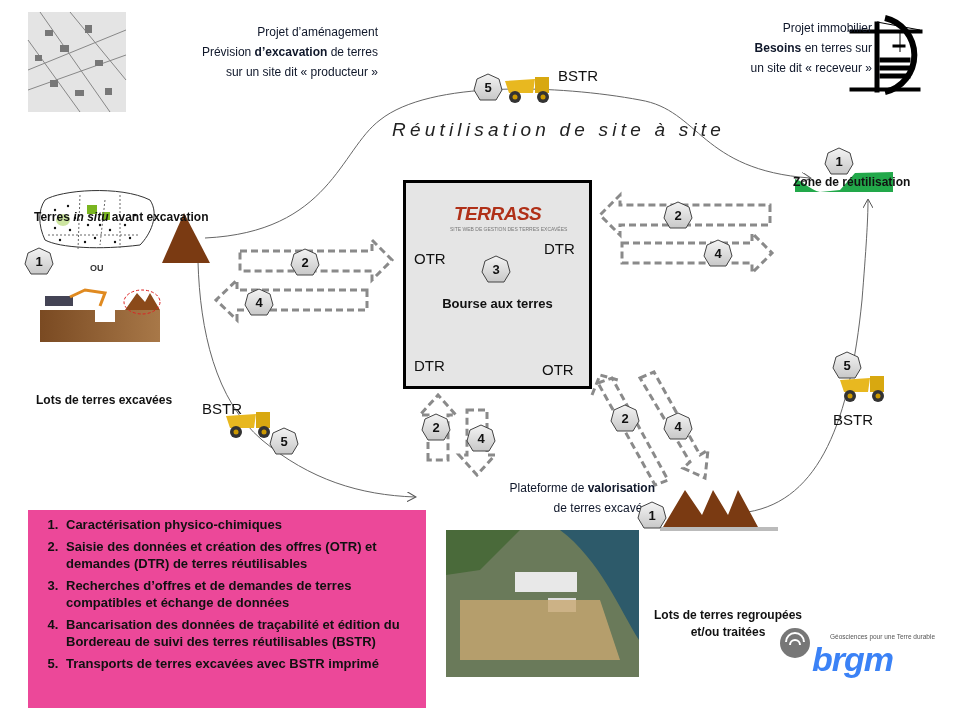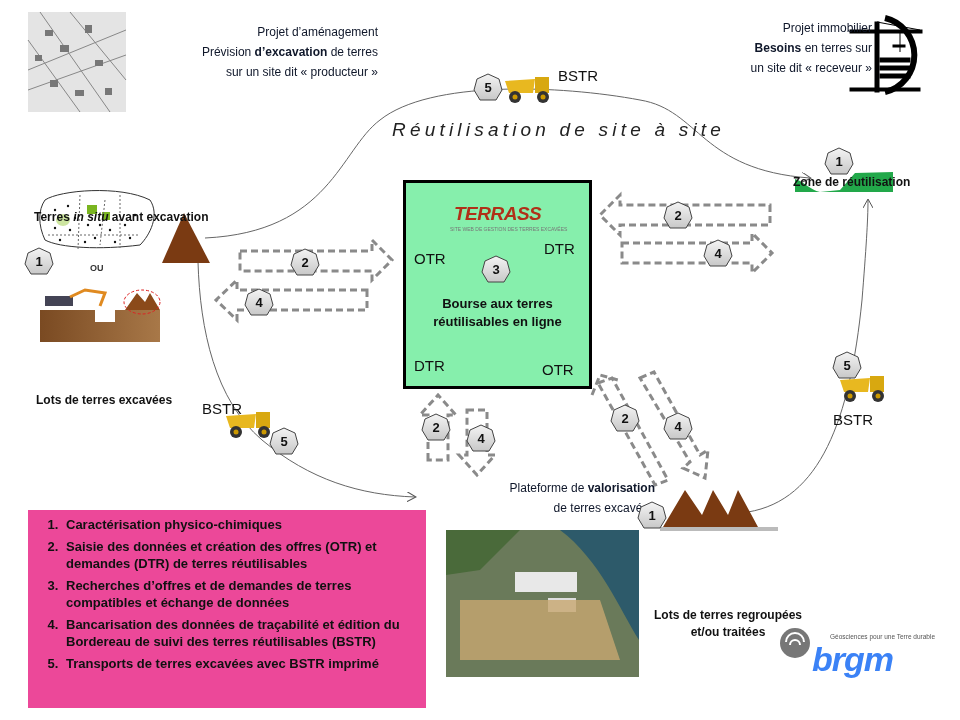--- a/index.html
+++ b/index.html
@@ -8,21 +8,21 @@
   .title{font-size:12px;line-height:20px;text-align:right;color:#0f172a;}
   .title b{font-weight:bold;}
   .lbl-b{font-weight:bold;font-size:12px;color:#111;margin-top:47px;}
   .hept{position:absolute;width:30px;height:30px;}
   .hept span{position:absolute;left:0;top:0;width:30px;height:30px;line-height:30px;text-align:center;font-weight:bold;font-size:13px;color:#111;}
   .truck{position:absolute;width:52px;height:32px;}
   .bstr{font-size:15px;color:#111;}
   .legend{position:absolute;left:28px;top:510px;width:398px;height:198px;background:#ec4899;}
   .legend ol{margin:0;padding:6px 0 0 34px;font-weight:bold;font-size:13px;line-height:17px;color:#111;}
   .legend li{margin-bottom:5px;padding-left:4px;}
-  .center-box{position:absolute;left:403px;top:180px;width:183px;height:203px;border:3px solid #000;background:#86efac;}
+  .center-box{position:absolute;left:403px;top:180px;width:183px;height:203px;border:3px solid #000;background:#e5e5e5;}
   .otr{position:absolute;font-size:15px;color:#111;}
 </style>
 </head>
 <body>
 
 <svg class="abs" style="left:0;top:0" width="960" height="720">
   <defs>
     <marker id="arr" markerWidth="10" markerHeight="10" refX="8" refY="5" orient="auto" markerUnits="userSpaceOnUse">
       <path d="M0,0 L9,5 L0,10" fill="none" stroke="#555" stroke-width="1"></path>
     </marker>
@@ -182,21 +182,20 @@
 
 <div class="abs lbl-b" style="left:793px;top:128px;">Zone de réutilisation</div>
 
 <div class="center-box">
   <div class="abs" style="left:48px;top:20px;font-style:italic;font-weight:bold;font-size:19px;color:#b03018;letter-spacing:-0.5px;">TERRASS</div>
   <div class="abs" style="left:44px;top:43px;font-size:5px;color:#777;">SITE WEB DE GESTION DES TERRES EXCAVÉES</div>
   <div class="otr" style="left:8px;top:67px;">OTR</div>
   <div class="otr" style="left:138px;top:57px;">DTR</div>
   <div class="abs" style="left:0;top:112px;width:183px;text-align:center;font-weight:bold;font-size:13px;line-height:18px;color:#111;">
     <div>Bourse aux terres</div>
-    <div>réutilisables en ligne</div>
   </div>
   <div class="otr" style="left:8px;top:174px;">DTR</div>
   <div class="otr" style="left:136px;top:178px;">OTR</div>
 </div>
 
 <div class="abs bstr" style="left:202px;top:400px;">BSTR</div>
 <div class="truck" style="left:224px;top:408px;">
   <svg width="52" height="32">
       <path d="M2,8 L32,6 L30,20 L6,20 Z" fill="#e8b820"></path>
       <rect x="32" y="4" width="14" height="16" fill="#d8a810"></rect>

